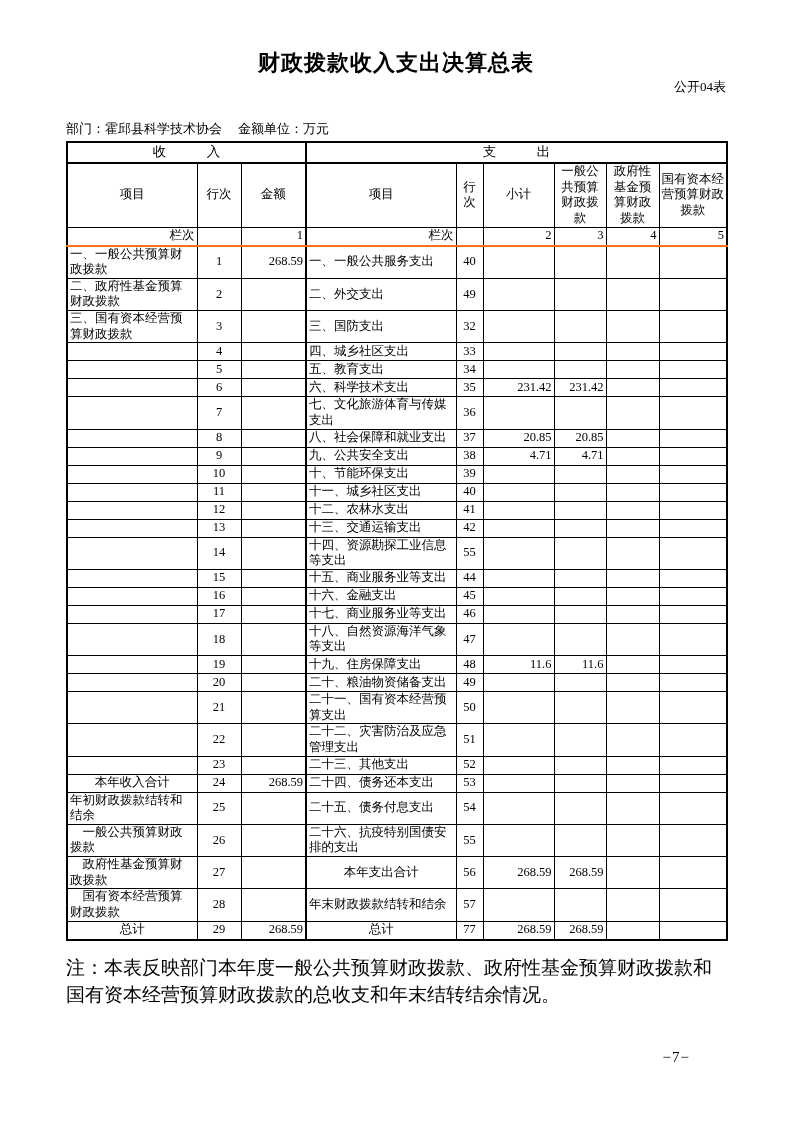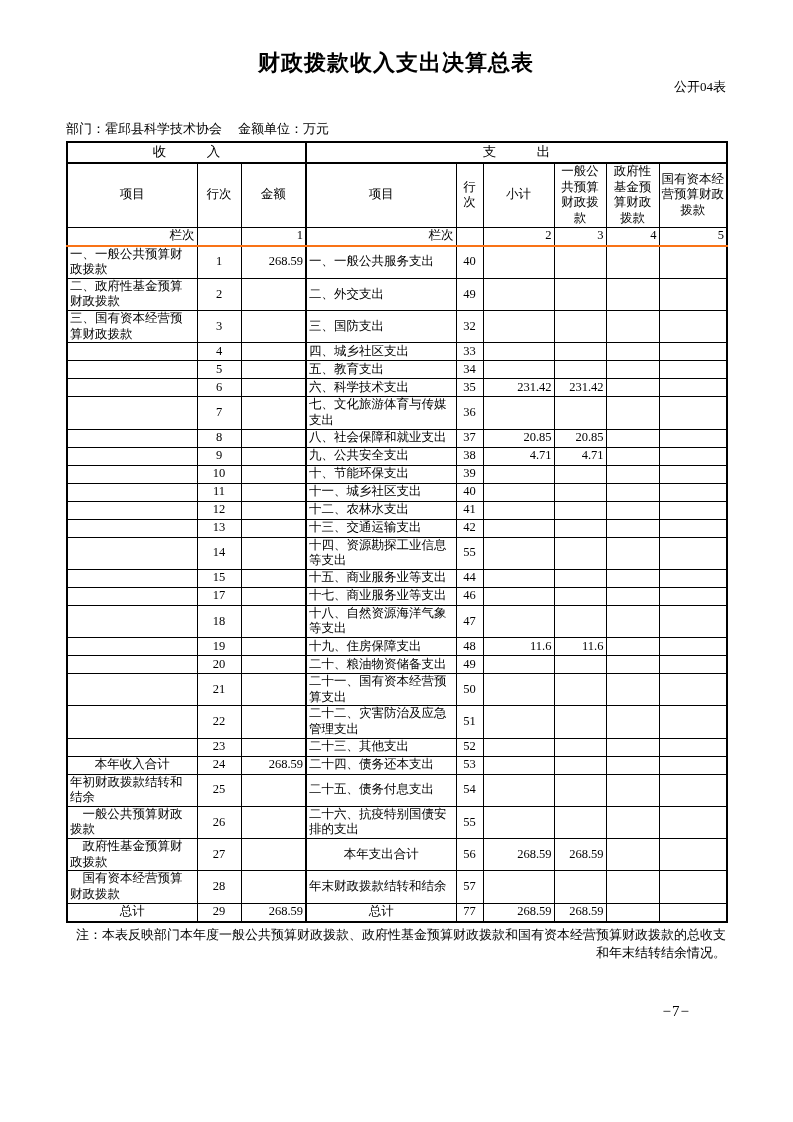--- a/index.html
+++ b/index.html
@@ -74,24 +74,23 @@
   tbody.data td { height: 17px; }
   tr.tall td { height: 31px; }
   .sep { border-right: 2px solid #000 !important; }
   .item { text-align: left; }
   .center { text-align: center; }
   .num { text-align: right; }
   .bold { font-weight: bold; }
   .indent { text-indent: 1em; }
   .note {
     width: 660px;
-    font-size: 13px;
+    font-size: 19px;
     line-height: 1.45;
-    margin-top: 3px;
-    text-align: right;
+    margin-top: 13px;
   }
   .page-number {
     text-align: right;
     padding-right: 36px;
     margin-top: 40px;
     font-size: 15px;
     letter-spacing: 1px;
   }
 </style>
 </head>
@@ -309,20 +308,31 @@
           <td class="num sep"></td>
           <td class="item">十五、商业服务业等支出</td>
           <td class="center">44</td>
           <td class="num"></td>
           <td class="num"></td>
           <td class="num"></td>
           <td class="num"></td>
         </tr>
         <tr>
           <td class="item"></td>
+          <td class="center">16</td>
+          <td class="num sep"></td>
+          <td class="item">十六、金融支出</td>
+          <td class="center">45</td>
+          <td class="num"></td>
+          <td class="num"></td>
+          <td class="num"></td>
+          <td class="num"></td>
+        </tr>
+        <tr>
+          <td class="item"></td>
           <td class="center">17</td>
           <td class="num sep"></td>
           <td class="item">十七、商业服务业等支出</td>
           <td class="center">46</td>
           <td class="num"></td>
           <td class="num"></td>
           <td class="num"></td>
           <td class="num"></td>
         </tr>
         <tr class="tall">

